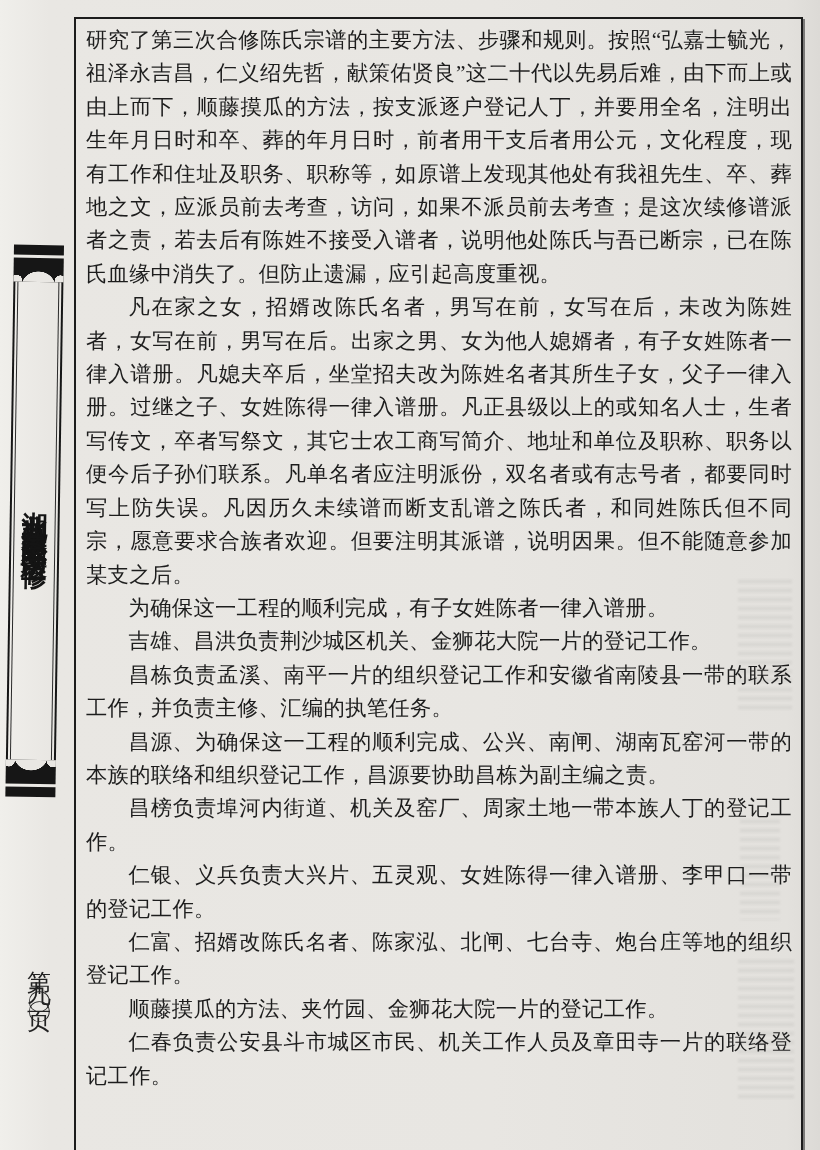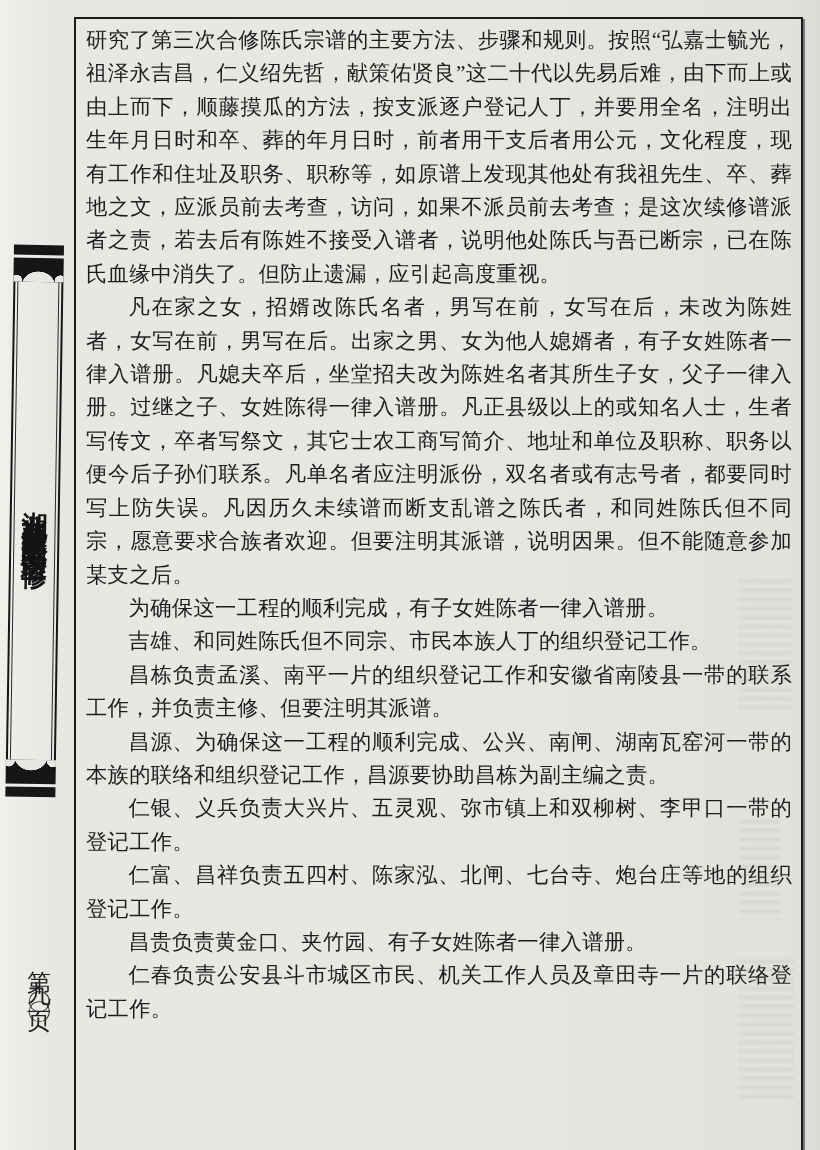--- a/index.html
+++ b/index.html
@@ -135,26 +135,27 @@
     <div class="ornament bottom"></div>
     <div class="spine-bar bottom"></div>
   </div>
 
   <div class="page-num">第九〇〇页</div>
 
   <div class="text-box">
     <p class="cont">研究了第三次合修陈氏宗谱的主要方法、步骤和规则。按照“弘嘉士毓光，祖泽永吉昌，仁义绍先哲，献策佑贤良”这二十代以先易后难，由下而上或由上而下，顺藤摸瓜的方法，按支派逐户登记人丁，并要用全名，注明出生年月日时和卒、葬的年月日时，前者用干支后者用公元，文化程度，现有工作和住址及职务、职称等，如原谱上发现其他处有我祖先生、卒、葬地之文，应派员前去考查，访问，如果不派员前去考查；是这次续修谱派者之责，若去后有陈姓不接受入谱者，说明他处陈氏与吾已断宗，已在陈氏血缘中消失了。但防止遗漏，应引起高度重视。</p>
     <p>凡在家之女，招婿改陈氏名者，男写在前，女写在后，未改为陈姓者，女写在前，男写在后。出家之男、女为他人媳婿者，有子女姓陈者一律入谱册。凡媳夫卒后，坐堂招夫改为陈姓名者其所生子女，父子一律入册。过继之子、女姓陈得一律入谱册。凡正县级以上的或知名人士，生者写传文，卒者写祭文，其它士农工商写简介、地址和单位及职称、职务以便今后子孙们联系。凡单名者应注明派份，双名者或有志号者，都要同时写上防失误。凡因历久未续谱而断支乱谱之陈氏者，和同姓陈氏但不同宗，愿意要求合族者欢迎。但要注明其派谱，说明因果。但不能随意参加某支之后。</p>
     <p>为确保这一工程的顺利完成，有子女姓陈者一律入谱册。</p>
-    <p>吉雄、和同姓陈氏但不同宗、市民本族人丁的组织登记工作。</p>
-    <p>昌栋负责孟溪、南平一片的组织登记工作和安徽省南陵县一带的联系工作，并负责主修、但要注明其派谱。</p>
+    <p>吉雄、昌洪负责荆沙城区机关、金狮花大院一片的登记工作。</p>
+    <p>昌栋负责孟溪、南平一片的组织登记工作和安徽省南陵县一带的联系工作，并负责主修、汇编的执笔任务。</p>
     <p>昌源、为确保这一工程的顺利完成、公兴、南闸、湖南瓦窑河一带的本族的联络和组织登记工作，昌源要协助昌栋为副主编之责。</p>
-    <p>仁银、义兵负责大兴片、五灵观、弥市镇上和双柳树、李甲口一带的登记工作。</p>
-    <p>仁富、昌祥负责五四村、陈家泓、北闸、七台寺、炮台庄等地的组织登记工作。</p>
-    <p>昌贵负责黄金口、夹竹园、有子女姓陈者一律入谱册。</p>
+    <p>昌榜负责埠河内街道、机关及窑厂、周家土地一带本族人丁的登记工作。</p>
+    <p>仁银、义兵负责大兴片、五灵观、女姓陈得一律入谱册、李甲口一带的登记工作。</p>
+    <p>仁富、招婿改陈氏名者、陈家泓、北闸、七台寺、炮台庄等地的组织登记工作。</p>
+    <p>顺藤摸瓜的方法、夹竹园、金狮花大院一片的登记工作。</p>
     <p>仁春负责公安县斗市城区市民、机关工作人员及章田寺一片的联络登记工作。</p>
 
   </div>
 
   <div class="bleed b1"></div>
   <div class="bleed b2"></div>
   <div class="bleed b3"></div>
 
 </div>
 

